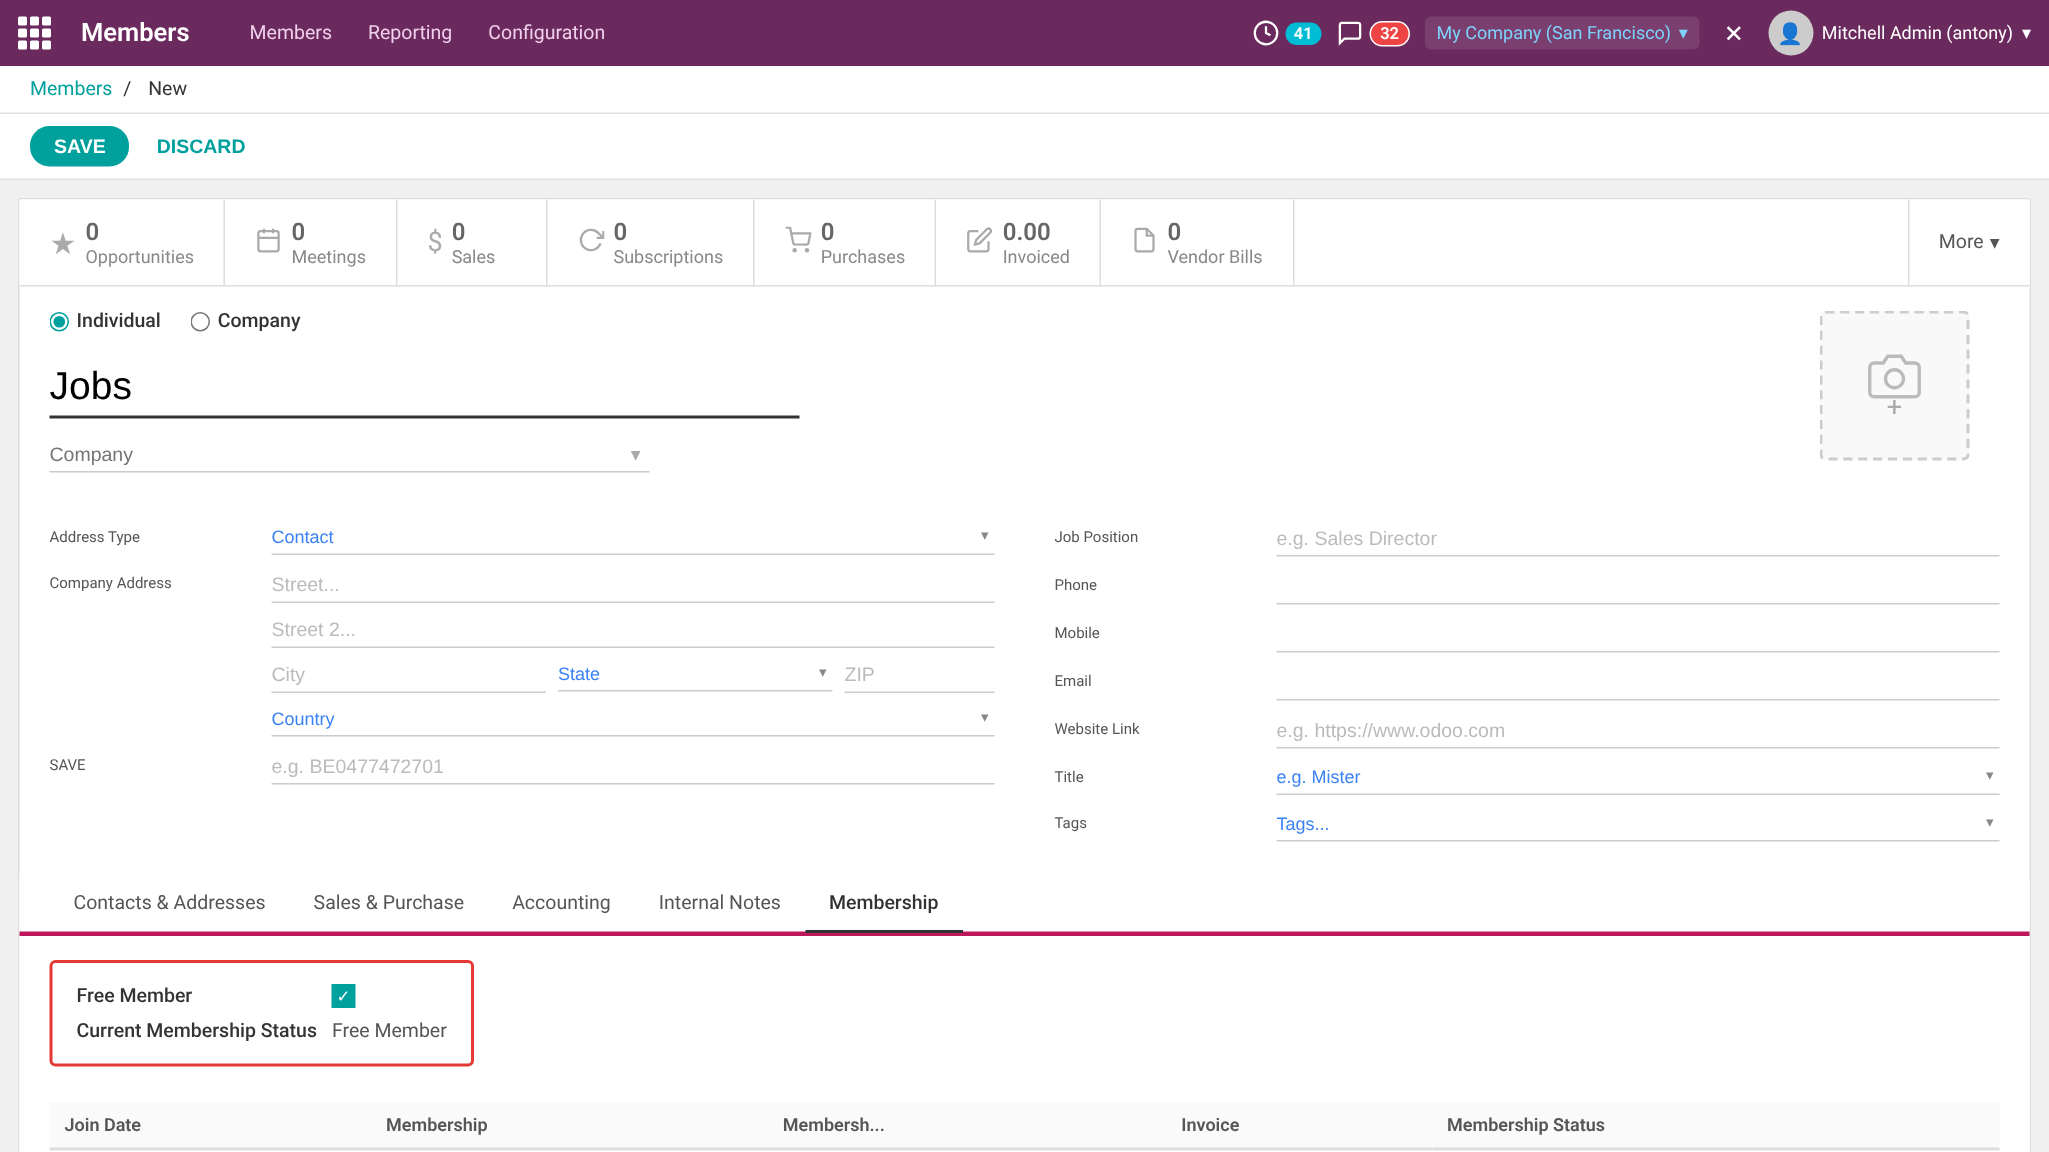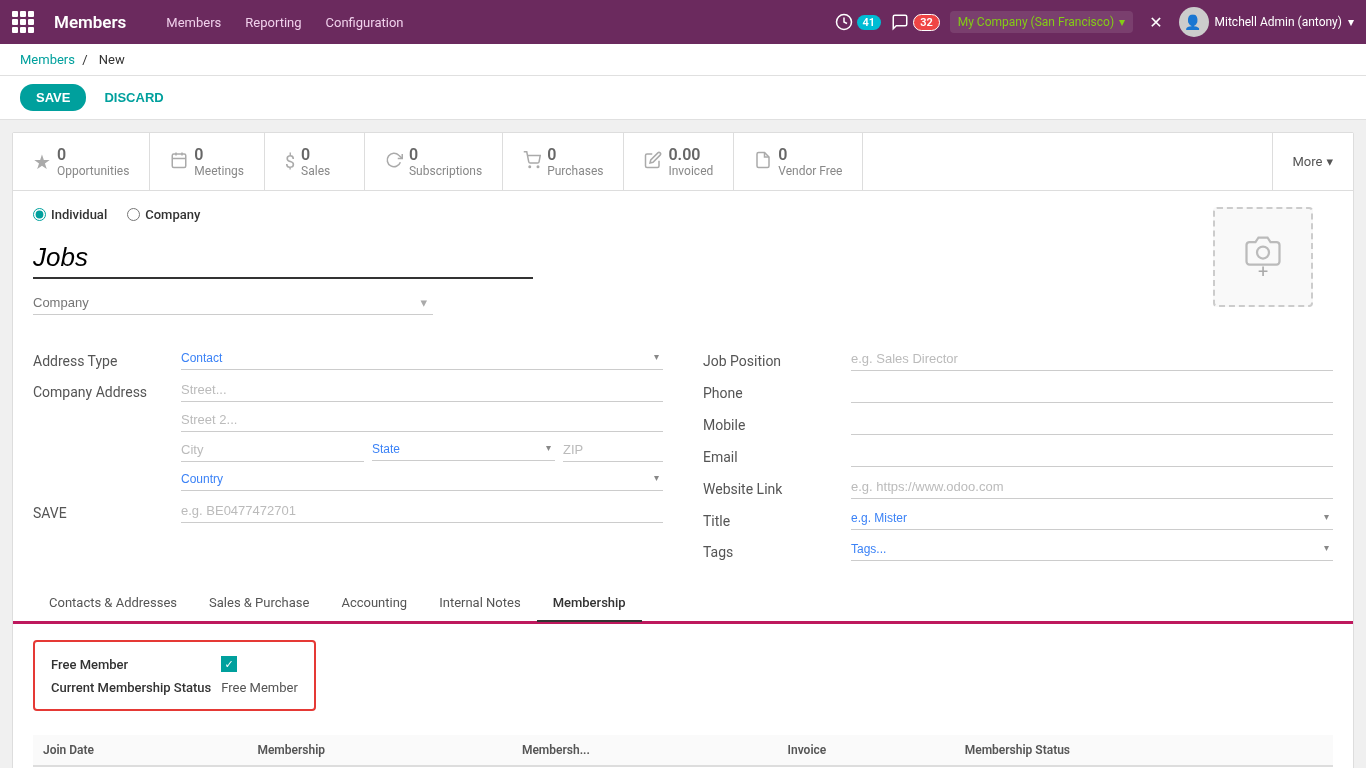--- a/index.html
+++ b/index.html
@@ -9,21 +9,21 @@
     .top-nav { background: #6b2a5e; height: 44px; display: flex; align-items: center; padding: 0 12px; gap: 20px; color: #fff; }
     .top-nav .grid-icon { width: 22px; height: 22px; display: grid; grid-template-columns: repeat(3,6px); grid-template-rows: repeat(3,6px); gap: 2px; cursor: pointer; }
     .top-nav .grid-icon span { background: #fff; border-radius: 1px; display: block; }
     .top-nav .app-title { font-size: 17px; font-weight: 600; color: #fff; margin-right: 10px; }
     .top-nav nav { display: flex; gap: 4px; flex: 1; }
     .top-nav nav a { color: #f0d0eb; text-decoration: none; padding: 6px 10px; border-radius: 4px; font-size: 13px; cursor: pointer; }
     .top-nav-right { display: flex; align-items: center; gap: 10px; margin-left: auto; }
     .top-nav-badge { display: flex; align-items: center; gap: 4px; color: #fff; font-size: 12px; cursor: pointer; }
     .badge { background: #00bcd4; color: #fff; border-radius: 10px; padding: 1px 6px; font-size: 11px; font-weight: 600; }
     .badge-msg { background: #ef4444; border: 1px solid #fff; }
-    .company-selector { display: flex; align-items: center; gap: 5px; color: #84cc16; font-size: 12px; cursor: pointer; background: rgba(255,255,255,0.1); padding: 4px 8px; border-radius: 4px; }
+    .company-selector { display: flex; align-items: center; gap: 5px; color: #7dd3fc; font-size: 12px; cursor: pointer; background: rgba(255,255,255,0.1); padding: 4px 8px; border-radius: 4px; }
     .close-icon-btn { color: #fff; cursor: pointer; font-size: 16px; padding: 2px 6px; }
     .user-avatar { width: 30px; height: 30px; border-radius: 50%; background: #ccc; overflow: hidden; display: flex; align-items: center; justify-content: center; font-size: 14px; }
     .user-info { display: flex; align-items: center; gap: 6px; color: #fff; font-size: 12px; cursor: pointer; }
 
     
     .breadcrumb { padding: 8px 20px; font-size: 13px; color: #555; background: #fff; border-bottom: 1px solid #e0e0e0; }
     .breadcrumb a { color: #00a09d; text-decoration: none; cursor: pointer; }
     .breadcrumb span { color: #333; margin: 0 4px; }
 
     
@@ -37,31 +37,31 @@
     .smart-btn:last-child { border-right: none; }
     .smart-btn .count { font-size: 16px; font-weight: 600; color: #666; display: block; }
     .smart-btn .label { font-size: 12px; color: #888; display: block; }
     .smart-btn-icon { font-size: 20px; color: #aaa; }
     .more-btn { margin-left: auto; display: flex; align-items: center; gap: 4px; padding: 12px 20px; cursor: pointer; color: #555; border-left: 1px solid #ddd; }
 
     .radio-group { display: flex; gap: 20px; align-items: center; margin-bottom: 16px; }
     .radio-group label { display: flex; align-items: center; gap: 5px; cursor: pointer; font-weight: 500; }
     input[type="radio"] { accent-color: #00a09d; }
 
-    .name-field { font-size: 26px; font-weight: 400; border: none; border-bottom: 2px solid #333; outline: none; padding: 4px 0; width: 500px; margin-bottom: 12px; display: block; font-style: italic; }
+    .name-field { font-size: 26px; font-weight: 400; border: none; border-bottom: 2px solid #333; outline: none; padding: 4px 0; width: 500px; margin-bottom: 12px; display: block; }
     .company-field { border: none; border-bottom: 1px solid #ccc; outline: none; padding: 4px 0; width: 400px; font-size: 13px; color: #999; display: block; margin-bottom: 16px; }
 
     .photo-placeholder { width: 100px; height: 100px; border: 2px dashed #ccc; border-radius: 4px; display: flex; align-items: center; justify-content: center; flex-direction: column; color: #aaa; cursor: pointer; background: #f9f9f9; }
 
     .form-layout { display: flex; gap: 40px; }
     .form-left { flex: 1; }
     .form-right { flex: 1; }
 
     .form-row { display: flex; align-items: flex-start; margin-bottom: 8px; gap: 8px; }
-    .form-label { width: 140px; min-width: 140px; color: #555; font-size: 14px; padding-top: 6px; }
+    .form-label { width: 140px; min-width: 140px; color: #555; font-size: 10px; padding-top: 6px; }
     .form-input { flex: 1; border: none; border-bottom: 1px solid #ccc; outline: none; padding: 4px 0; font-size: 13px; color: #333; background: transparent; min-width: 0; }
     .form-input::placeholder { color: #bbb; }
     .form-input-select { flex: 1; border: none; border-bottom: 1px solid #ccc; outline: none; padding: 4px 0; font-size: 13px; color: #333; background: transparent; min-width: 0; appearance: none; cursor: pointer; }
     .form-input-group { display: flex; flex: 1; gap: 8px; }
     .form-input-sm { width: 100px; border: none; border-bottom: 1px solid #ccc; outline: none; padding: 4px 0; font-size: 13px; background: transparent; }
     .form-input-sm::placeholder { color: #bbb; }
 
     .select-wrapper { position: relative; flex: 1; }
     .select-wrapper::after { content: '▾'; position: absolute; right: 4px; top: 4px; font-size: 10px; color: #888; pointer-events: none; }
     .select-wrapper select { width: 100%; border: none; border-bottom: 1px solid #ccc; outline: none; padding: 4px 0; font-size: 12px; background: transparent; appearance: none; cursor: pointer; color: #3b82f6; }
@@ -231,21 +231,21 @@
         </a>
         <a class="smart-btn">
           <span class="smart-btn-icon">
             <svg width="18" height="18" viewBox="0 0 24 24" fill="none" stroke="#aaa" stroke-width="2">
                 <path d="M14 2H6a2 2 0 0 0-2 2v16a2 2 0 0 0 2 2h12a2 2 0 0 0 2-2V8z"></path>
                 <polyline points="14 2 14 8 20 8"></polyline>
               </svg>
           </span>
           <span>
             <span class="count">0</span>
-            <span class="label">Vendor Free</span>
+            <span class="label">Vendor Bills</span>
           </span>
         </a>
         <div class="more-btn">
           <span>More</span>
           <span>▾</span>
         </div>
       </div>
 
       <div class="form-top">
         <div class="form-name-row">

